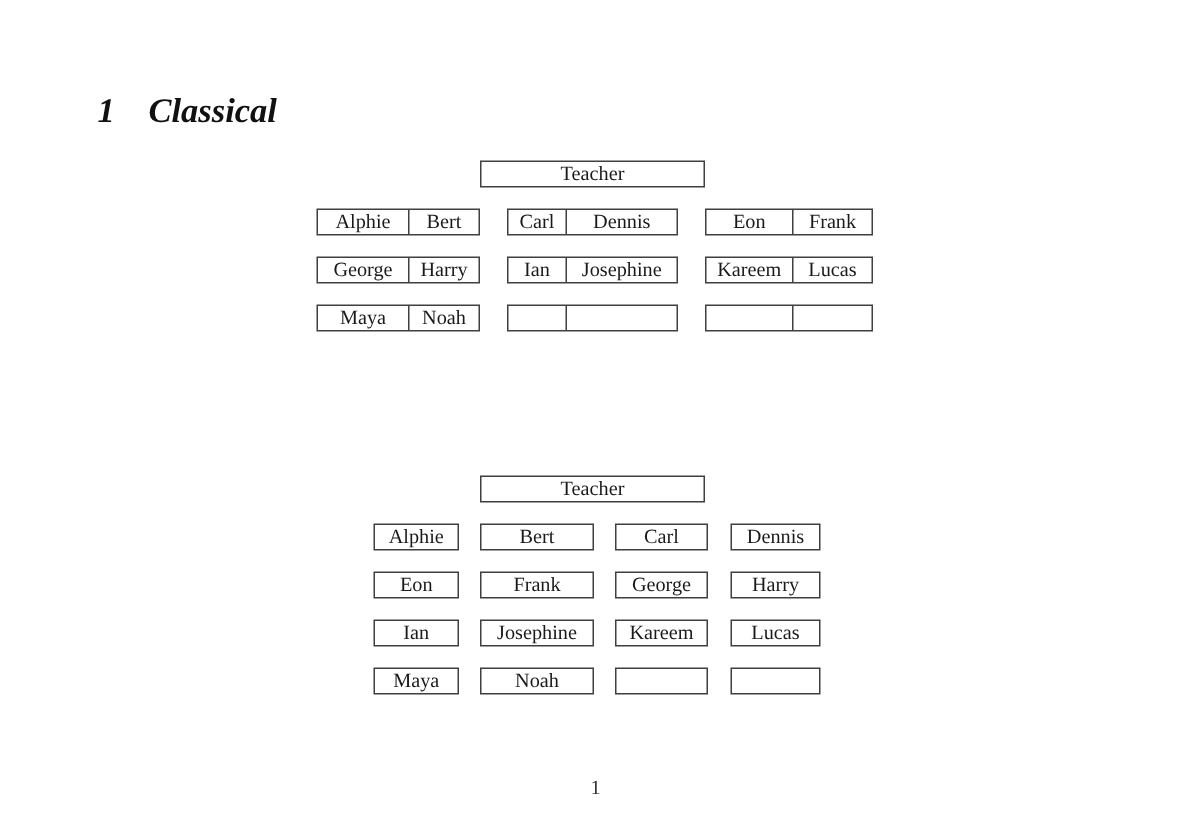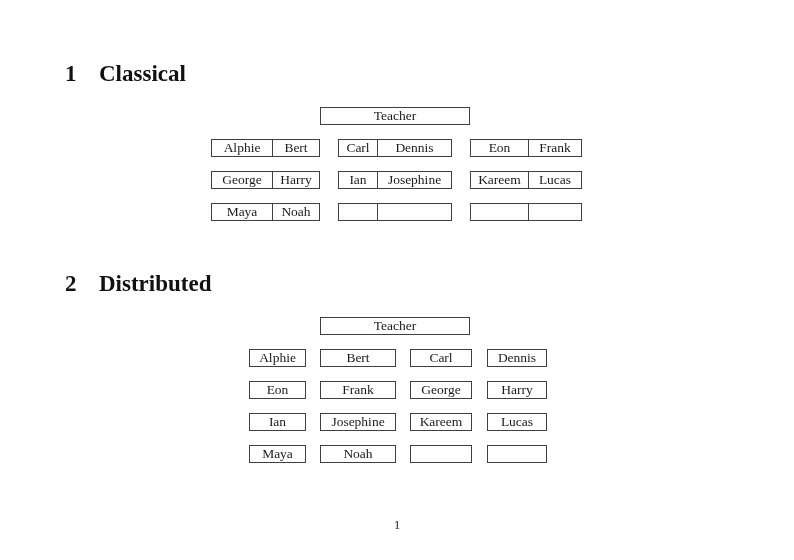--- a/index.html
+++ b/index.html
@@ -14,21 +14,21 @@
   }
   .heading {
     position: absolute;
     left: 65px;
     font-weight: bold;
     font-size: 23px;
     line-height: 1;
     color: #111111;
     white-space: nowrap;
   }
-  .heading-1 { top: 62px; }
+  .heading-1 { top: 62px; font-style: italic; }
   .heading-2 { top: 272px; }
   .sec-num { display: inline-block; min-width: 34px; }
   .diagram {
     position: absolute;
     left: 0; top: 0; right: 0; bottom: 0;
   }
   .box {
     position: absolute;
     box-sizing: border-box;
     border: 1px solid #3f3f3f;
@@ -106,23 +106,20 @@
       <div class="box desk" style="left: 338px; top: 203px; width: 114px; height: 18px;">
         <span class="cell left" style="width: 39px;"></span>
         <span class="cell right"></span>
       </div>
       <div class="box desk" style="left: 470px; top: 203px; width: 112px; height: 18px;">
         <span class="cell left" style="width: 58px;"></span>
         <span class="cell right"></span>
       </div>
     </div>
 
-  <div class="heading heading-2">
-    <span class="sec-num">2</span><span class="sec-title">Distributed</span>
-  </div>
 
   <div class="diagram">
       <div class="box teacher" style="left: 320px; top: 317px; width: 150px; height: 18px;">Teacher</div>
       <div class="box seat" style="left: 249px; top: 349px; width: 57px; height: 18px;">Alphie</div>
       <div class="box seat" style="left: 320px; top: 349px; width: 76px; height: 18px;">Bert</div>
       <div class="box seat" style="left: 410px; top: 349px; width: 62px; height: 18px;">Carl</div>
       <div class="box seat" style="left: 487px; top: 349px; width: 60px; height: 18px;">Dennis</div>
       <div class="box seat" style="left: 249px; top: 381px; width: 57px; height: 18px;">Eon</div>
       <div class="box seat" style="left: 320px; top: 381px; width: 76px; height: 18px;">Frank</div>
       <div class="box seat" style="left: 410px; top: 381px; width: 62px; height: 18px;">George</div>

